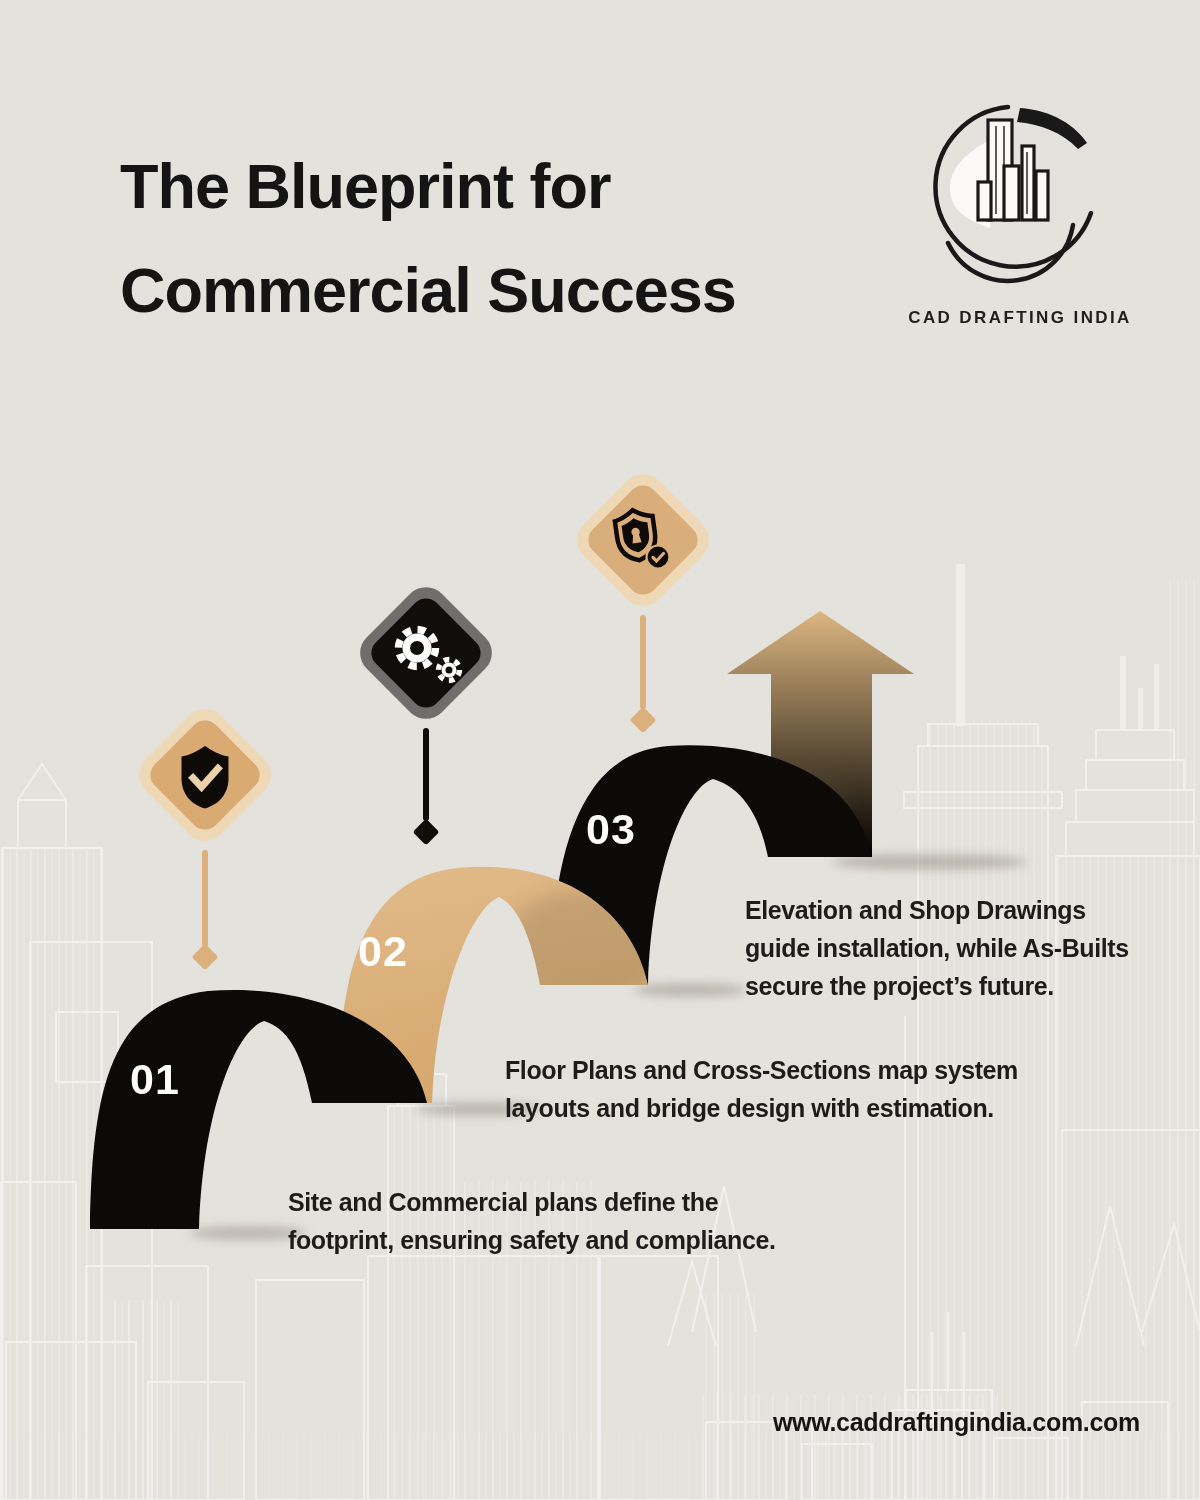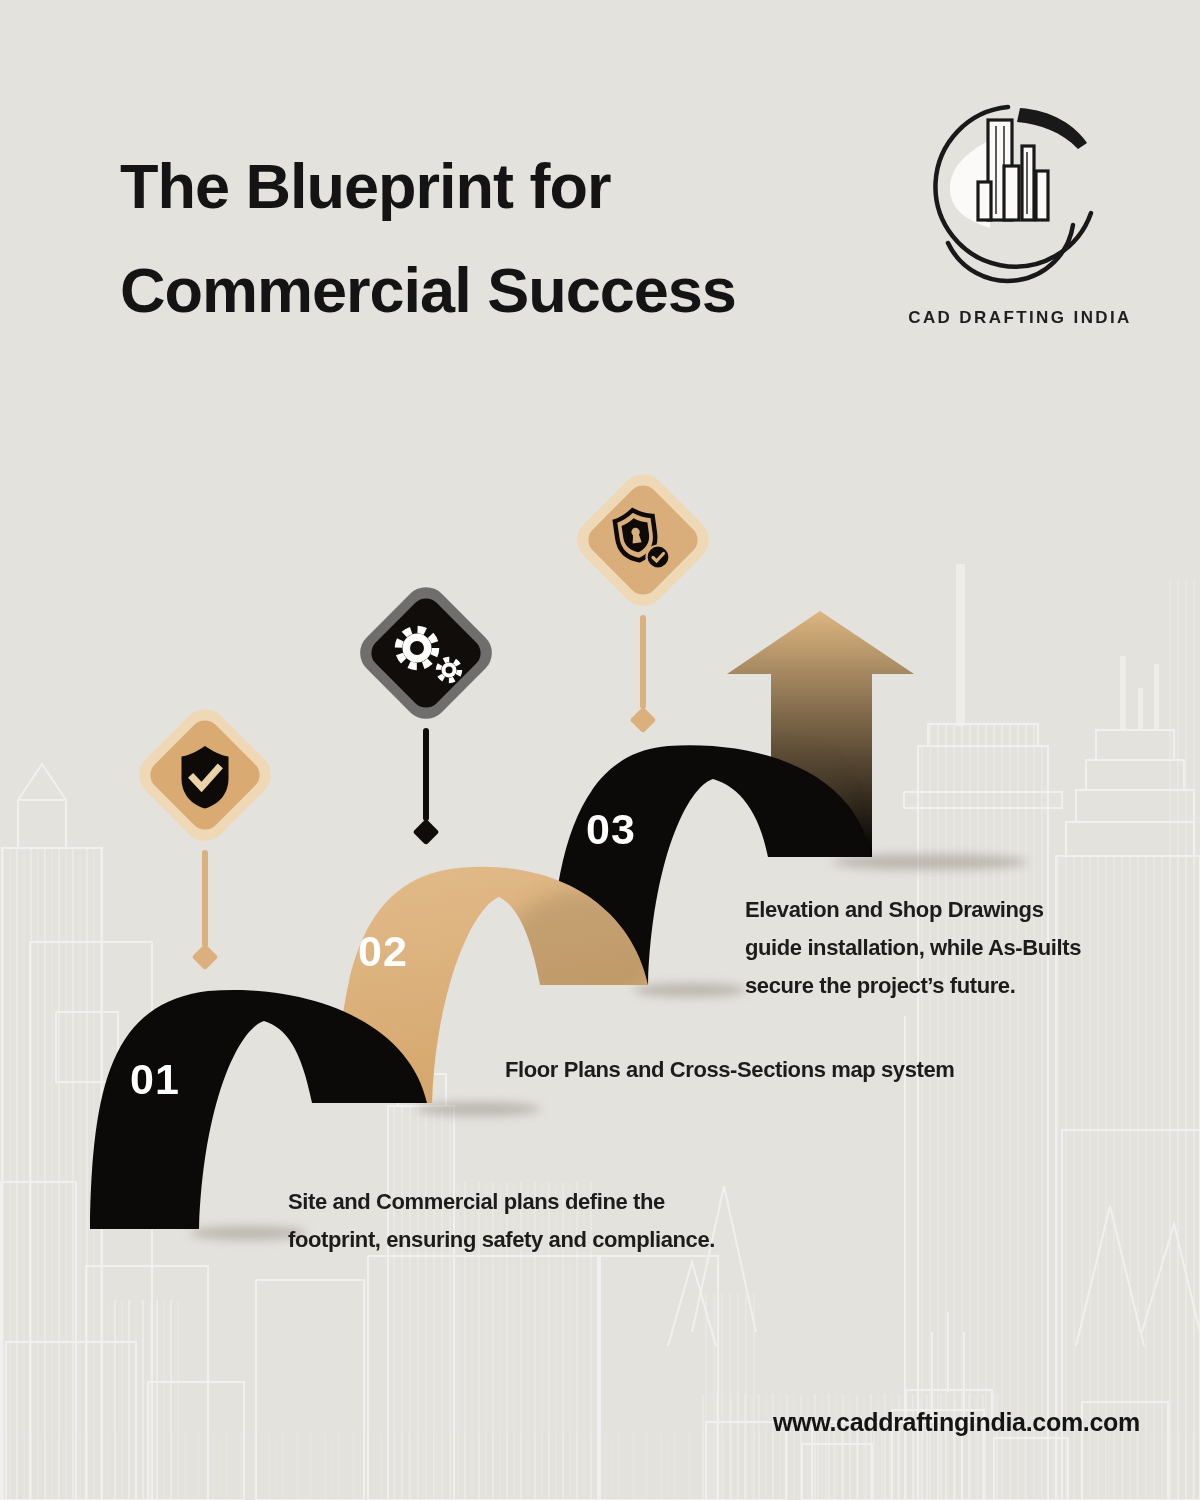--- a/index.html
+++ b/index.html
@@ -22,21 +22,21 @@
     color:#1f1f1f;white-space:nowrap;margin-top:23px;
   }
   .step-num{
     position:absolute;color:#ffffff;font-weight:bold;font-size:43px;
     line-height:1;letter-spacing:1px;white-space:nowrap;
   }
   .num-1{left:130px;top:1058px;text-align:center;}
   .num-2{left:358px;top:930px;}
   .num-3{left:586px;top:808px;}
   .step-text{
-    position:absolute;color:#1d1c1a;font-weight:bold;font-size:22px;
+    position:absolute;color:#1d1c1a;font-weight:bold;font-size:25px;
     line-height:38px;letter-spacing:-0.4px;white-space:nowrap;
   }
   .text-1{left:288px;top:1183px;}
   .text-2{left:505px;top:1051px;}
   .text-3{left:745px;top:891px;}
   .footer{
     position:absolute;left:640px;top:1408px;width:500px;text-align:right;
     font-size:25px;font-weight:bold;color:#141414;letter-spacing:-0.3px;
     white-space:nowrap;
   }
@@ -254,20 +254,21 @@
 <div class="step-num num-1">01</div>
 <div class="step-num num-2">02</div>
 <div class="step-num num-3">03</div>
 
 <div class="step-text text-1">
   <div>Site and Commercial plans define the</div>
   <div>footprint, ensuring safety and compliance.</div>
 </div>
 <div class="step-text text-2">
   <div>Floor Plans and Cross-Sections map system</div>
+  <div>layouts and bridge design with estimation.</div>
 </div>
 <div class="step-text text-3">
   <div>Elevation and Shop Drawings</div>
   <div>guide installation, while As-Builts</div>
   <div>secure the project’s future.</div>
 </div>
 
 <div class="footer">
   <a href="#">www.caddraftingindia.com.com</a>
 </div>

